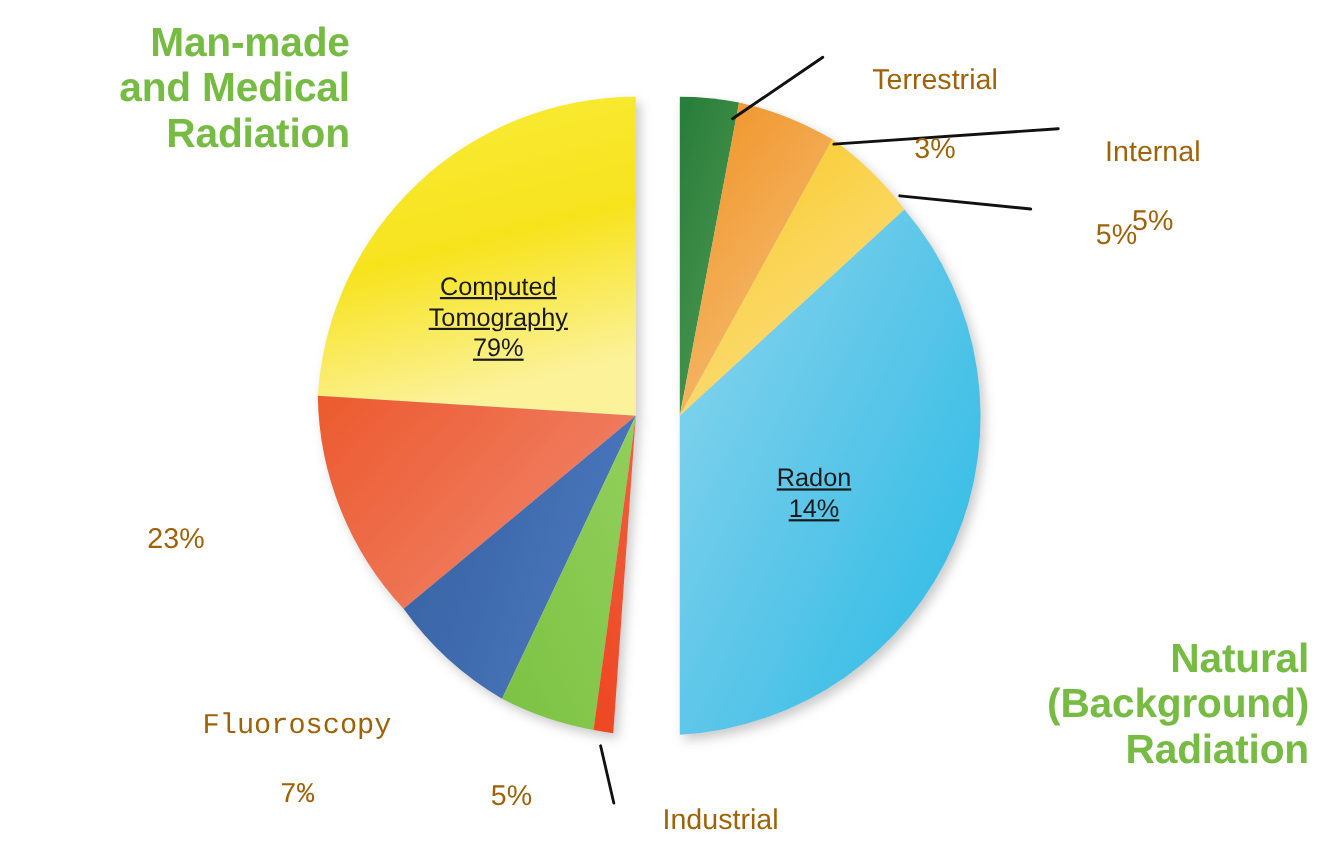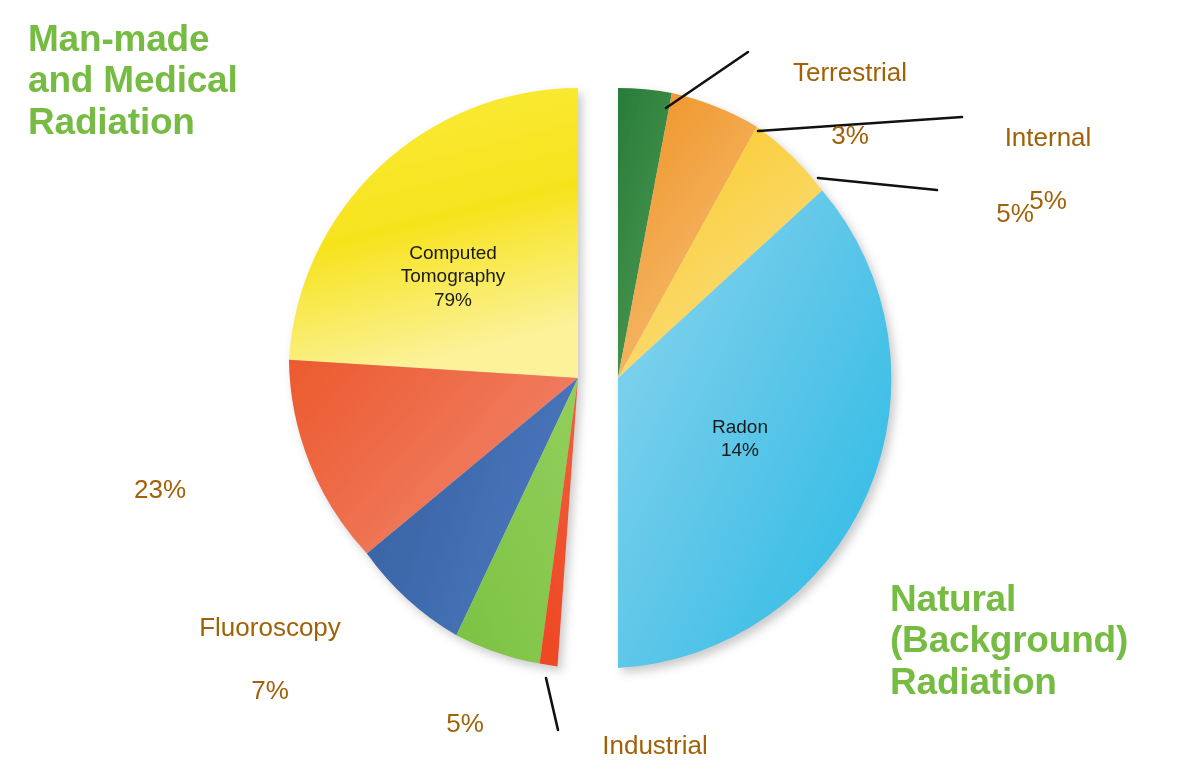--- a/index.html
+++ b/index.html
@@ -25,21 +25,21 @@
     top: 0;
     width: 1200px;
     height: 784px;
   }
   .section-title {
     position: absolute;
     color: #76bc43;
     font-weight: bold;
     font-size: 37px;
     line-height: 1.12;
-    text-align: left;
+    text-align: right;
     white-space: pre-line;
     letter-spacing: -0.2px;
   }
   #title-manmade {
     left: 28px;
     top: 18px;
     width: 290px;
   }
   #title-natural {
     left: 890px;
@@ -54,24 +54,25 @@
     white-space: pre-line;
   }
   .callout .lbl { display: block; }
   .callout .val { display: block; }
   .ctr  { text-align: center; }
 
   
   .slice-label {
     position: absolute;
     color: #1a1a1a;
-    font-size: 19px;
+    font-size: 23px;
     line-height: 1.22;
     text-align: center;
     white-space: pre-line;
+    text-decoration: underline;
   }
 </style>
 </head>
 <body>
 
 <div id="stage">
 
   <svg id="pie-svg" viewBox="0 0 1200 784">
     <defs>
 
@@ -166,21 +167,21 @@
 
   <div class="slice-label" style="left:640px; top:392px; width:200px;">
     <span class="lbl">Radon</span>
     <span class="val">14%</span>
   </div>
 
   <div class="callout ctr" style="left:30px; top:442px; width:260px;">
     <span class="val">23%</span>
   </div>
 
-  <div class="callout ctr" style="left:180px; top:580px; width:180px;">
+  <div class="callout ctr" style="left:180px; top:612px; width:180px;font-family:Liberation Mono, monospace;">
     <span class="lbl">Fluoroscopy</span>
     <span class="val">7%</span>
   </div>
 
   <div class="callout ctr" style="left:400px; top:676px; width:130px;">
     <span class="val">5%</span>
   </div>
 
   <div class="callout ctr" style="left:575px; top:698px; width:160px;">
     <span class="lbl">Industrial</span>

